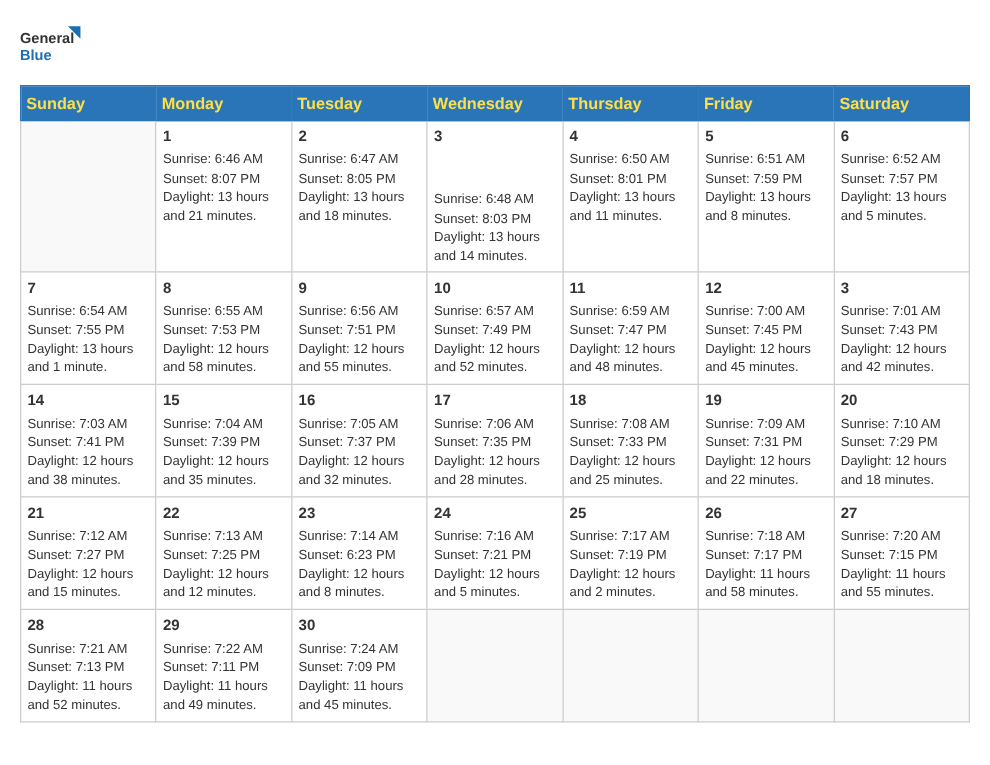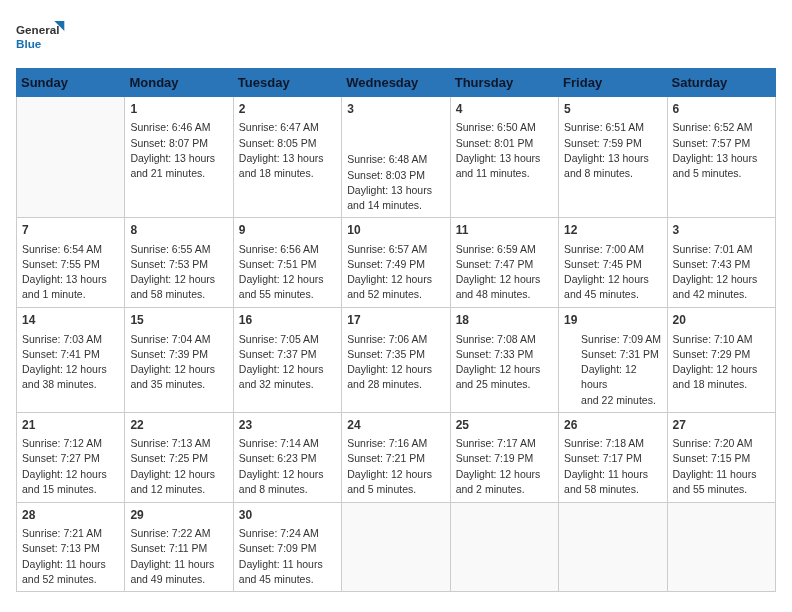--- a/index.html
+++ b/index.html
@@ -32,21 +32,21 @@
       font-size: 14px;
       color: #555;
     }
     table {
       width: 100%;
       border-collapse: collapse;
       font-size: 11px;
     }
     thead tr th {
       background: #2a74b8;
-      color: #0f172a;
+      color: #fde047;
       padding: 6px 4px;
       text-align: left;
       font-size: 13px;
       font-weight: bold;
       border: 1px solid #2a74b8;
     }
     tbody tr td {
       vertical-align: top;
       padding: 4px 5px;
       border: 1px solid #ccc;
@@ -230,21 +230,21 @@
         </td>
         <td>
           <span class="day-num">18</span>
           <div class="day-info" style="white-space: pre-line;">Sunrise: 7:08 AM
 Sunset: 7:33 PM
 Daylight: 12 hours
 and 25 minutes.</div>
         </td>
         <td>
           <span class="day-num">19</span>
-          <div class="day-info" style="white-space: pre-line; margin-left: 17px;">Sunrise: 7:09 AM
+          <div class="day-info" style="white-space: pre-line;">Sunrise: 7:09 AM
 Sunset: 7:31 PM
 Daylight: 12 hours
 and 22 minutes.</div>
         </td>
         <td>
           <span class="day-num">20</span>
           <div class="day-info" style="white-space: pre-line;">Sunrise: 7:10 AM
 Sunset: 7:29 PM
 Daylight: 12 hours
 and 18 minutes.</div>

